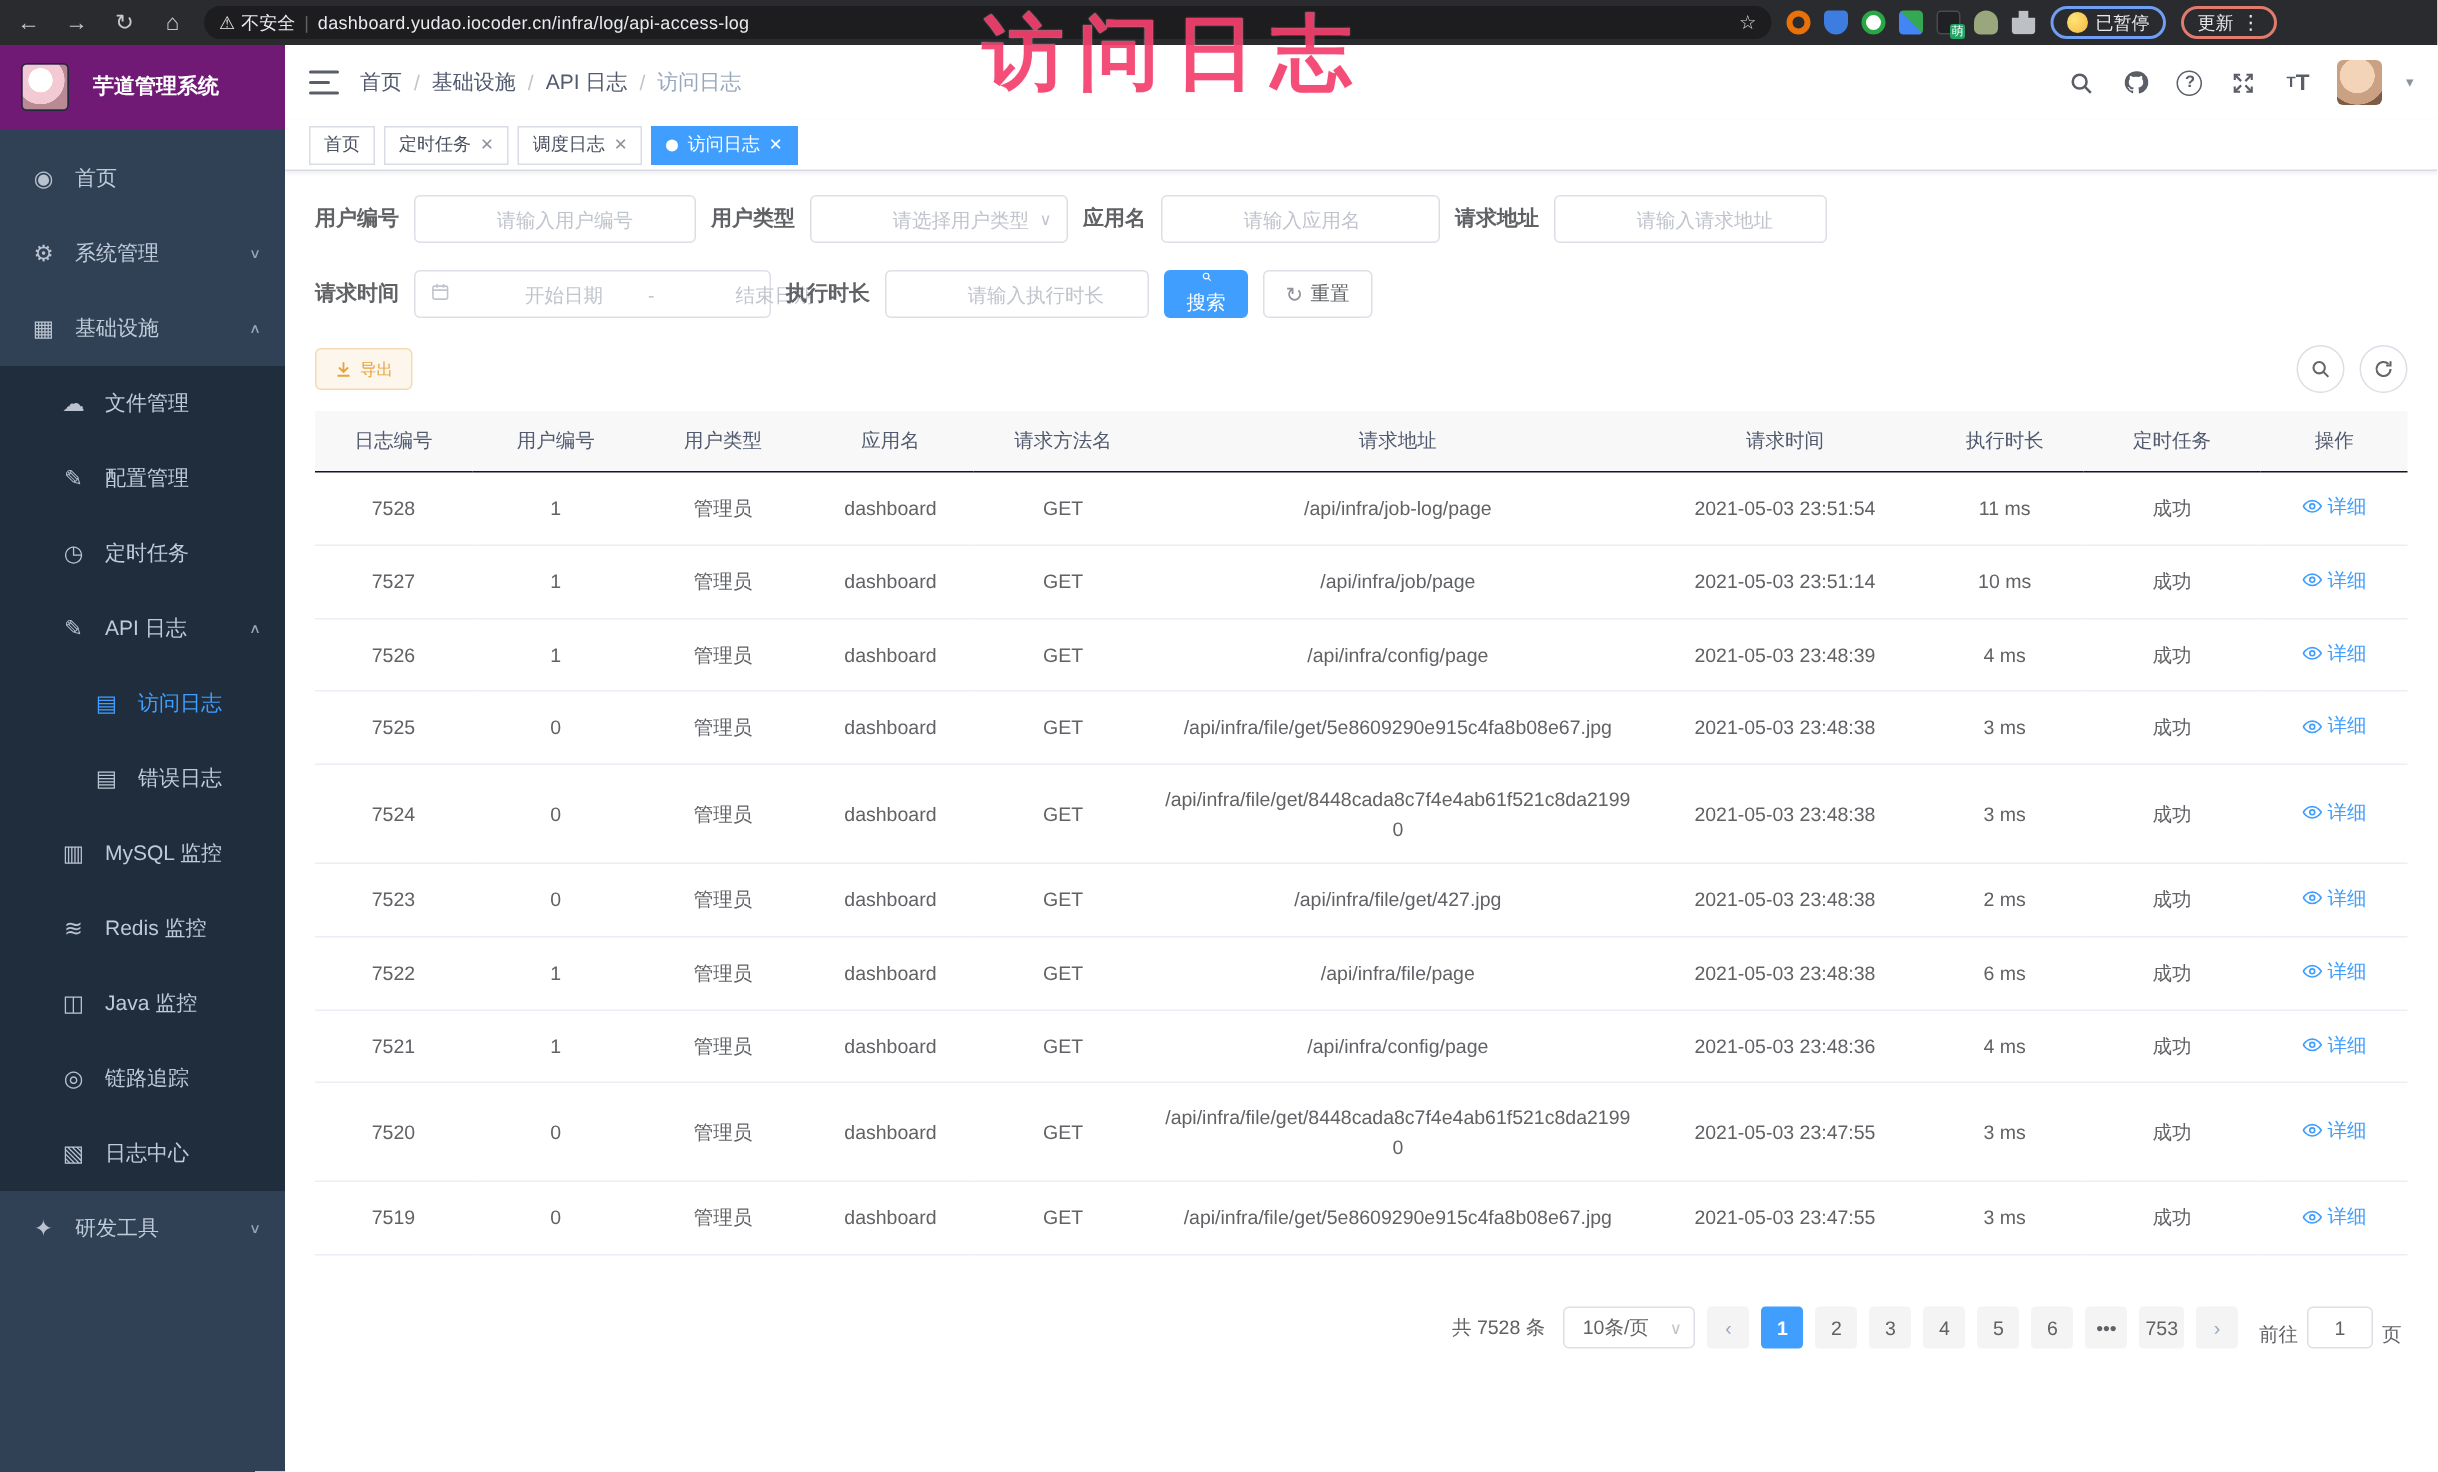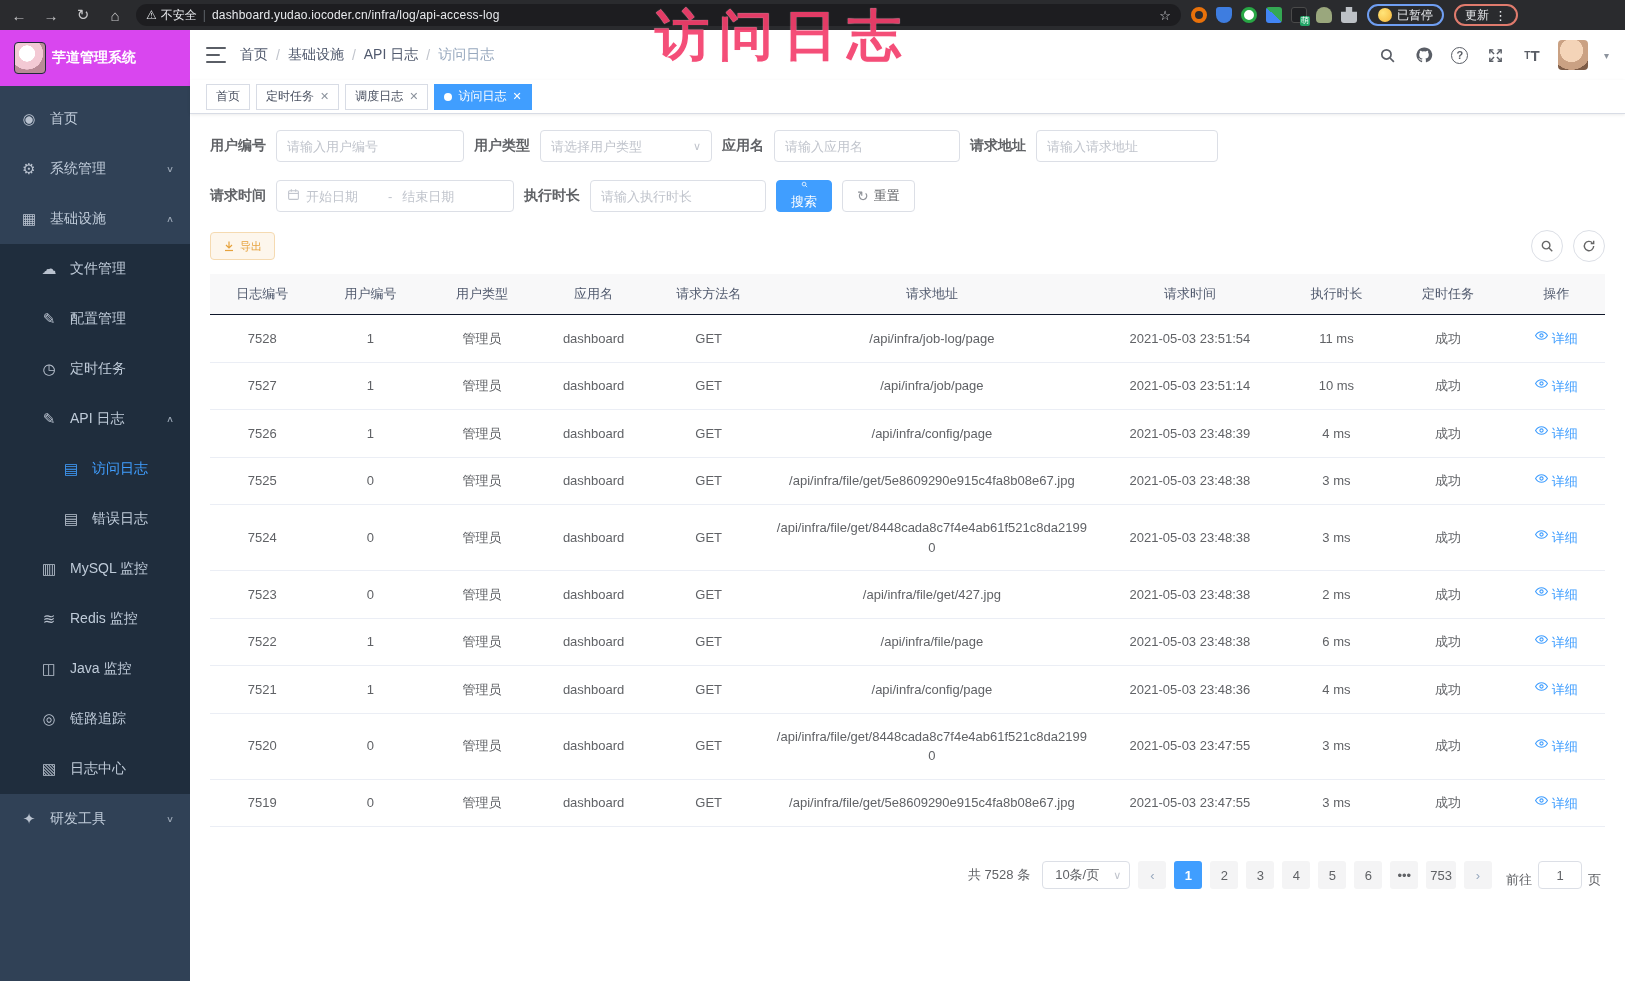--- a/index.html
+++ b/index.html
@@ -35,21 +35,21 @@
   .kebab { color:#e8eaed; font-size:13px; }
 
   
   .watermark { position:absolute; left:655px; top:0px; z-index:60; pointer-events:none;
     font-size:54px; font-weight:bold; color:#f43f6d; letter-spacing:10px;
     text-shadow:0 0 1px #ffd7e2; opacity:.92;}
 
   
   .app { display:flex; height:951px; }
   .sidebar { width:190px; background:#304156; color:#bfcbd9; flex:0 0 auto; display:flex; flex-direction:column;}
-  .logo-row { height:56px; display:flex; align-items:center; gap:6px; padding:0 14px; background:#d946ef;}
+  .logo-row { height:56px; display:flex; align-items:center; gap:16px; padding:0 14px; background:#701a75;}
   .logo-avatar { width:32px; height:32px; border-radius:4px;
     background:radial-gradient(circle at 40% 35%,#fff 0 30%,#f3c9d4 31% 60%,#b98a96 61%); border:1px solid #1f2a3a;}
   .logo-title { color:#fff; font-size:14px; font-weight:bold; white-space:nowrap;}
   .menu { flex:1; overflow:hidden; padding-top:8px;}
   .menu-item { height:50px; display:flex; align-items:center; gap:12px; font-size:14px;
     padding:0 16px 0 20px; cursor:pointer; position:relative; white-space:nowrap;}
   .menu-item.sub { background:#1f2d3d; }
   .menu-item.lvl2 { padding-left:40px; }
   .menu-item.lvl3 { padding-left:62px; }
   .menu-item.active .mi-label, .menu-item.active .mi-icon { color:#409eff; }
@@ -90,42 +90,42 @@
   .tag.active .dot { display:block;}
   .tag.active .x { color:#fff;}
 
   
   .content { flex:1; padding:16px 20px 0; overflow:hidden;}
   .filter-row { display:flex; align-items:center; gap:10px; margin-bottom:18px; flex-wrap:nowrap;}
   .f-item { display:flex; align-items:center; gap:10px;}
   .f-label { font-size:14px; color:#606266; font-weight:bold; white-space:nowrap;}
   .f-input { height:32px; border:1px solid #dcdfe6; border-radius:4px; background:#fff;
     display:flex; align-items:center; padding:0 10px; font-size:13px; color:#c0c4cc; gap:6px;}
-  .f-input input { border:none; outline:none; width:100%; font-size:13px; color:#606266; background:transparent;}
+  .f-input input { border:none; outline:none; width:100%; font-size:13px; color:#606266; background:transparent;margin-left:44px;}
   .f-input input::placeholder { color:#c0c4cc; }
   .sel-caret { color:#c0c4cc; font-size:11px;}
   .date-range { justify-content:flex-start; }
   .cal-ic { color:#c0c4cc; flex:0 0 auto;}
   .range-sep { color:#c0c4cc; padding:0 4px;}
   .btn { height:32px; border-radius:4px; font-size:13px; display:inline-flex; align-items:center;
     gap:5px; padding:0 14px; cursor:pointer; border:1px solid #dcdfe6; background:#fff; color:#606266;}
   .btn.primary { background:#409eff; border-color:#409eff; color:#fff;flex-direction:column;}
   .btn.warn-plain { height:28px; background:#fdf6ec; border-color:#f5dab1; color:#e6a23c; padding:0 12px; font-size:11px;}
 
   .toolbar-row { display:flex; align-items:center; justify-content:space-between; margin:6px 0 12px;}
   .circle-btns { display:flex; gap:10px;}
   .circle-btn { width:32px; height:32px; border-radius:50%; border:1px solid #dcdfe6; background:#fff;
     display:flex; align-items:center; justify-content:center; color:#666; cursor:pointer;}
 
   table.log { width:100%; border-collapse:collapse; font-size:13px; color:#606266; table-layout:fixed;}
   table.log th { background:#f8f8f9; color:#515a6e; font-weight:normal; padding:11px 6px; text-align:center;
     border-bottom:1px solid #0f172a; font-size:13px;}
   table.log td { padding:13px 6px; text-align:center; border-bottom:1px solid #ebeef5;
     word-break:break-all; line-height:1.5;}
-  .detail-link { color:#409eff; cursor:pointer; display:inline-flex; align-items:flex-start; gap:4px; white-space:nowrap;}
+  .detail-link { color:#409eff; cursor:pointer; display:inline-flex; align-items:center; gap:4px; white-space:nowrap;}
   .detail-link svg { display:block;}
 
   .pagination { display:flex; align-items:center; justify-content:flex-end; gap:8px;
     margin:34px 4px 0; font-size:13px; color:#606266;}
   .pg-total { margin-right:4px;}
   .pg-size { height:28px; border:1px solid #dcdfe6; border-radius:4px; display:flex; align-items:center;
     gap:14px; padding:0 8px 0 12px; color:#606266; cursor:pointer; background:#fff;}
   .pg-btn { min-width:28px; height:28px; border-radius:3px; background:#f4f4f5; color:#606266;
     display:flex; align-items:center; justify-content:center; cursor:pointer; padding:0 4px; font-size:13px;}
   .pg-btn.active { background:#409eff; color:#fff; font-weight:bold;}

